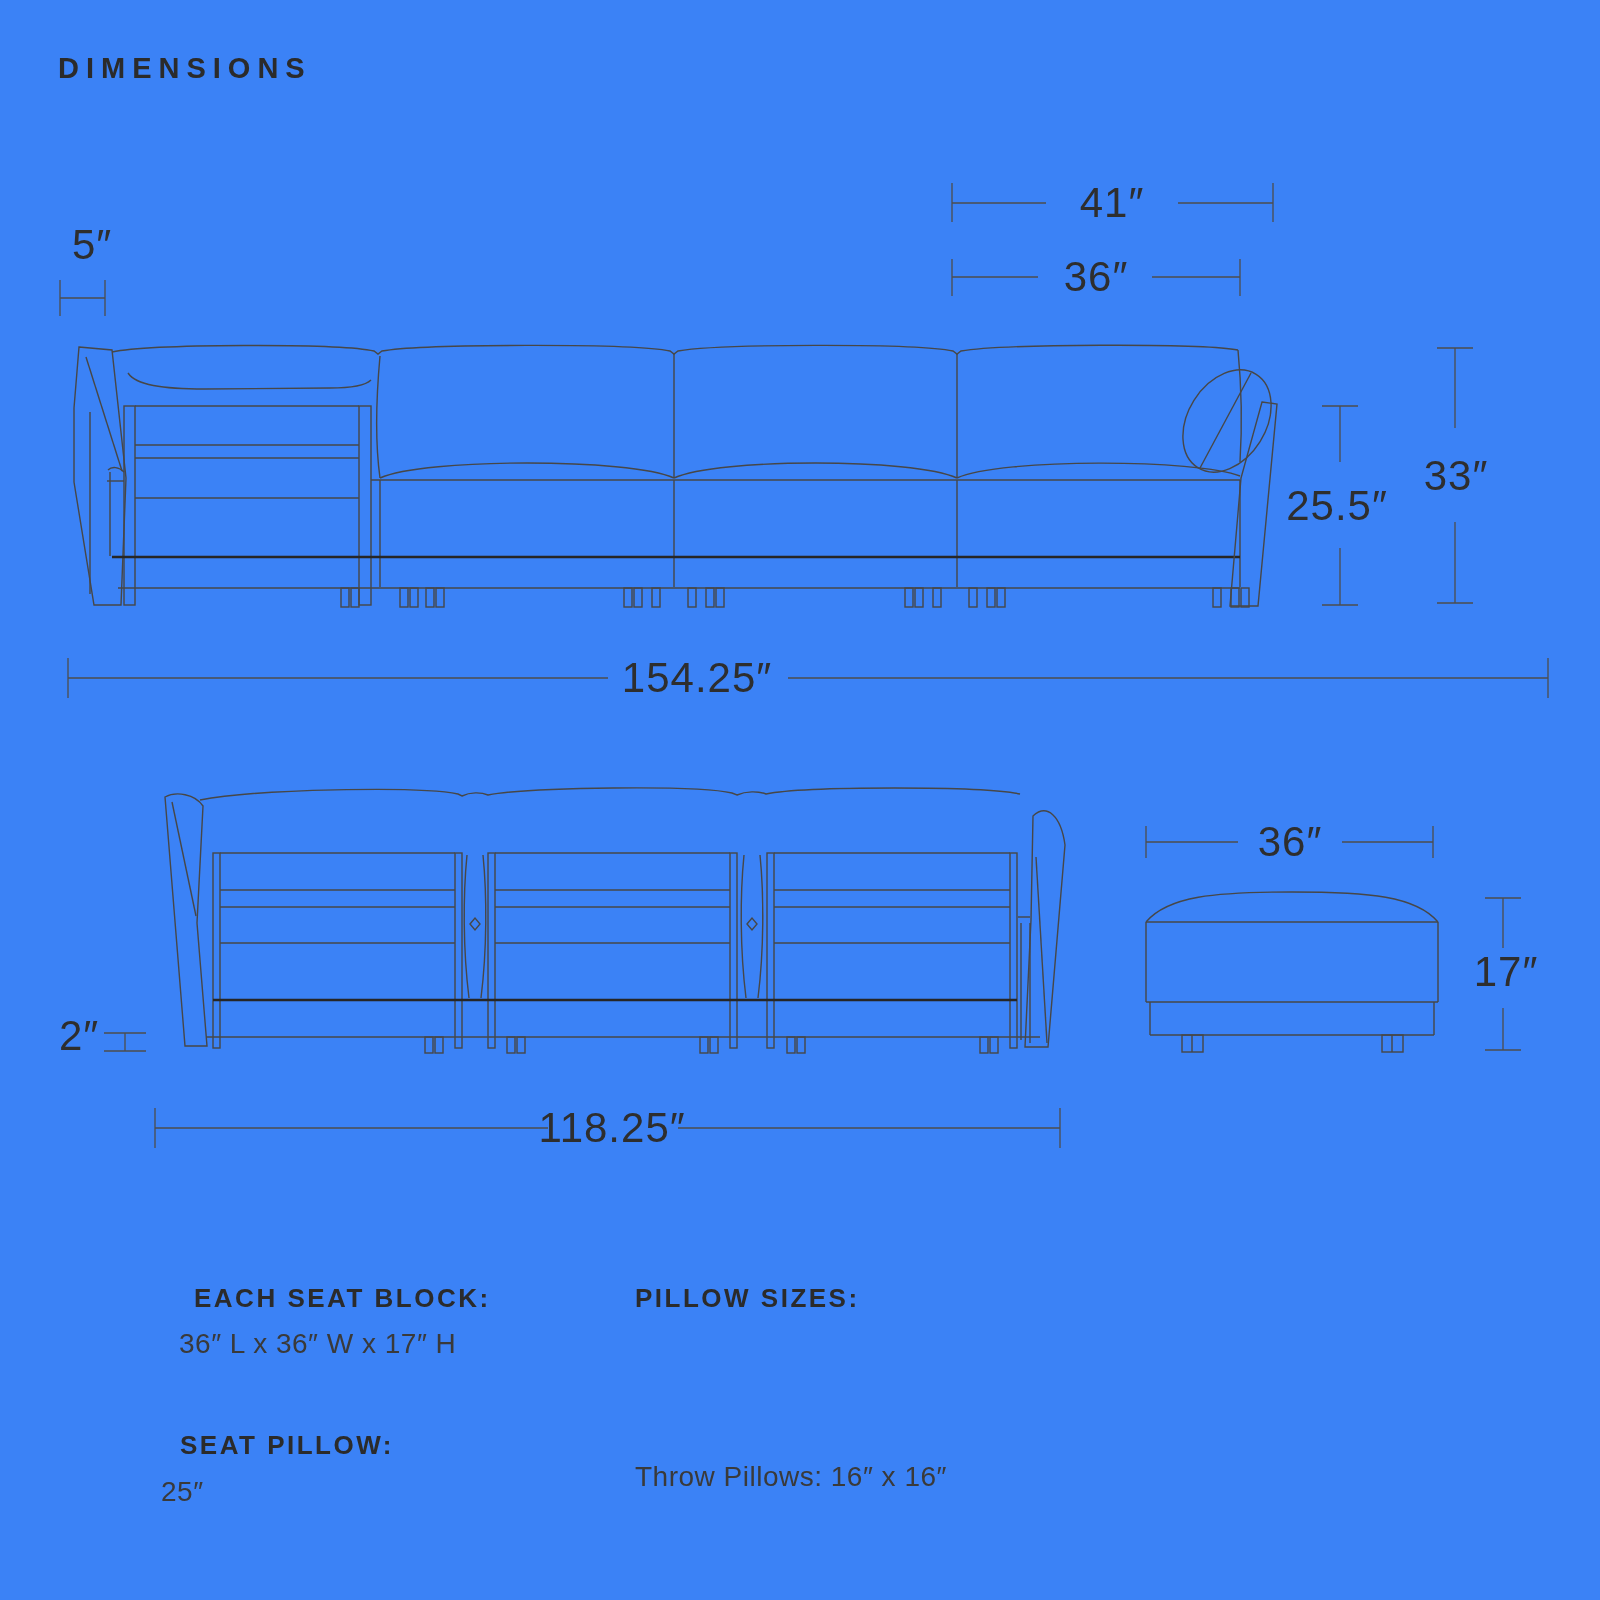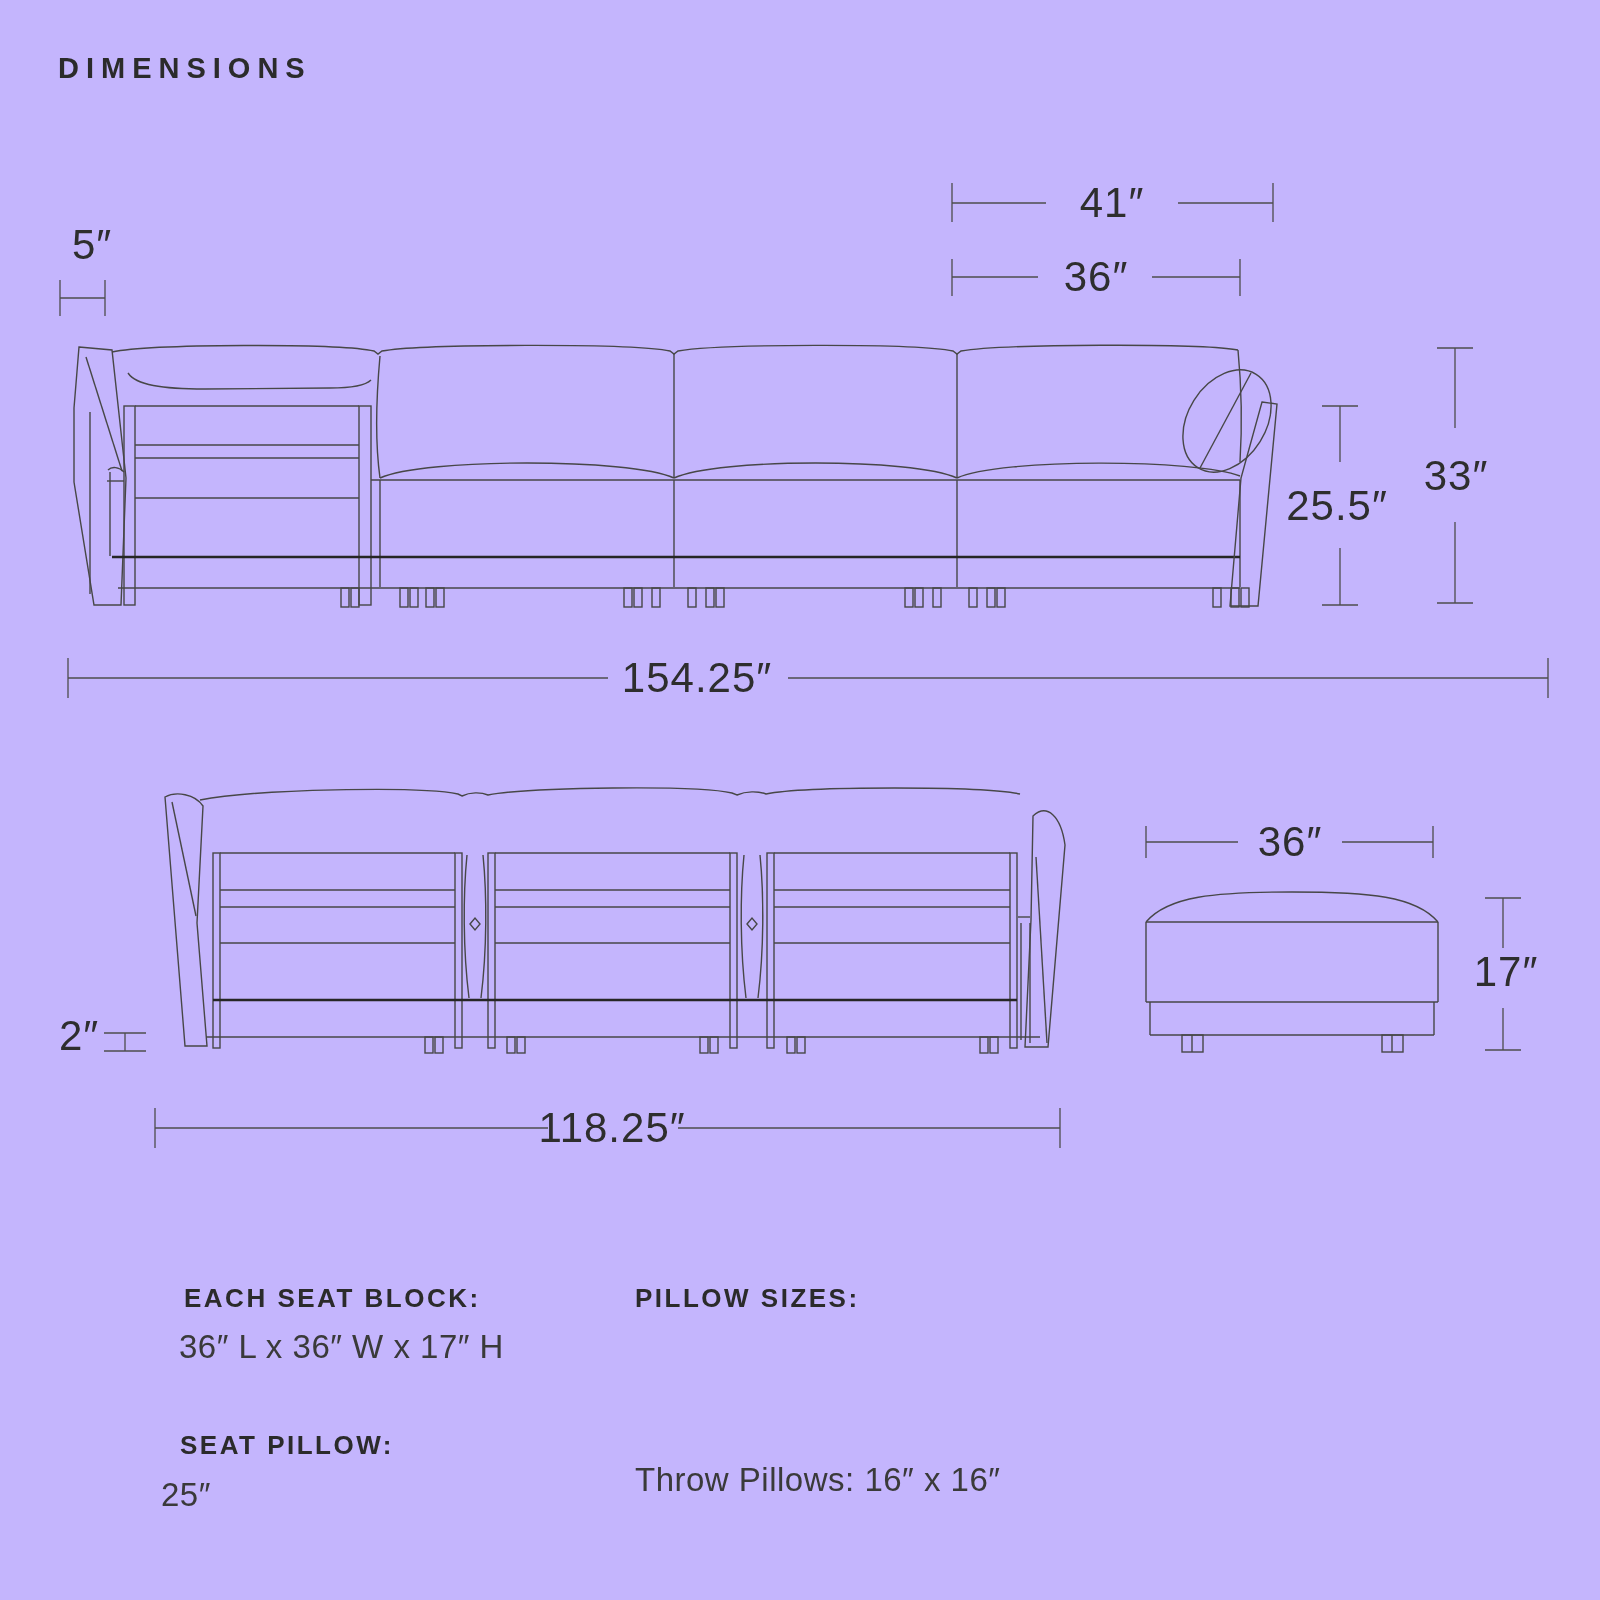--- a/index.html
+++ b/index.html
@@ -1,22 +1,22 @@
 <!DOCTYPE html>
 <html><head>
 <meta charset="utf-8">
 <style>
   html,body{margin:0;padding:0;background:#f2f1ee;}
-  .canvas{position:relative;width:1600px;height:1600px;background:#c4b5fd;overflow:hidden;
+  .canvas{position:relative;width:1600px;height:1600px;background:#3b82f6;overflow:hidden;
           font-family:"Liberation Sans", sans-serif;}
   .art{position:absolute;left:0;top:0;width:1600px;height:1600px;}
   .page-title{position:absolute;left:58px;top:52px;font-size:29px;font-weight:bold;
               letter-spacing:7px;color:#2b2b2b;}
   .spec-head{position:absolute;font-size:26px;font-weight:bold;letter-spacing:2.5px;color:#2b2b2b;white-space:nowrap;}
-  .spec-val{position:absolute;font-size:33px;color:#3a3a3a;letter-spacing:0.5px;white-space:nowrap;}
+  .spec-val{position:absolute;font-size:28px;color:#3a3a3a;letter-spacing:0.5px;white-space:nowrap;}
   svg path, svg rect, svg ellipse{fill:none;stroke:#474747;stroke-width:1.4;}
   svg .bold{stroke:#262626;stroke-width:2.4;}
   svg .dim{stroke:#4d4d4d;stroke-width:1.3;}
   svg text.dim-text{fill:#2e2e2e;font-size:42px;letter-spacing:1px;
        font-family:"Liberation Sans","DejaVu Sans",sans-serif;stroke:none;}
 </style>
 </head>
 <body>
 
 <div class="canvas">
@@ -192,20 +192,20 @@
       <text class="dim-text" x="612" y="1142" text-anchor="middle">118.25″</text>
 
       <path class="dim" d="M1146,826 L1146,858 M1433,826 L1433,858 M1146,842 L1238,842 M1342,842 L1433,842"></path>
       <text class="dim-text" x="1290" y="856" text-anchor="middle">36″</text>
 
       <path class="dim" d="M1485,898 L1521,898 M1485,1050 L1521,1050 M1503,898 L1503,948 M1503,1008 L1503,1050"></path>
       <text class="dim-text" x="1506" y="986" text-anchor="middle">17″</text>
     </g>
   </svg>
 
-  <div class="spec-head" style="left:184px;top:1283px;">EACH SEAT BLOCK:</div>
+  <div class="spec-head" style="left:194px;top:1283px;">EACH SEAT BLOCK:</div>
   <div class="spec-val" style="left:179px;top:1328px;">36″ L x 36″ W x 17″ H</div>
   <div class="spec-head" style="left:180px;top:1430px;">SEAT PILLOW:</div>
   <div class="spec-val" style="left:161px;top:1476px;">25″</div>
 
   <div class="spec-head" style="left:635px;top:1283px;">PILLOW SIZES:</div>
   <div class="spec-val" style="left:635px;top:1438px;margin-top:23px;">Throw Pillows: 16″ x 16″</div>
 </div>
 
 </body></html>

